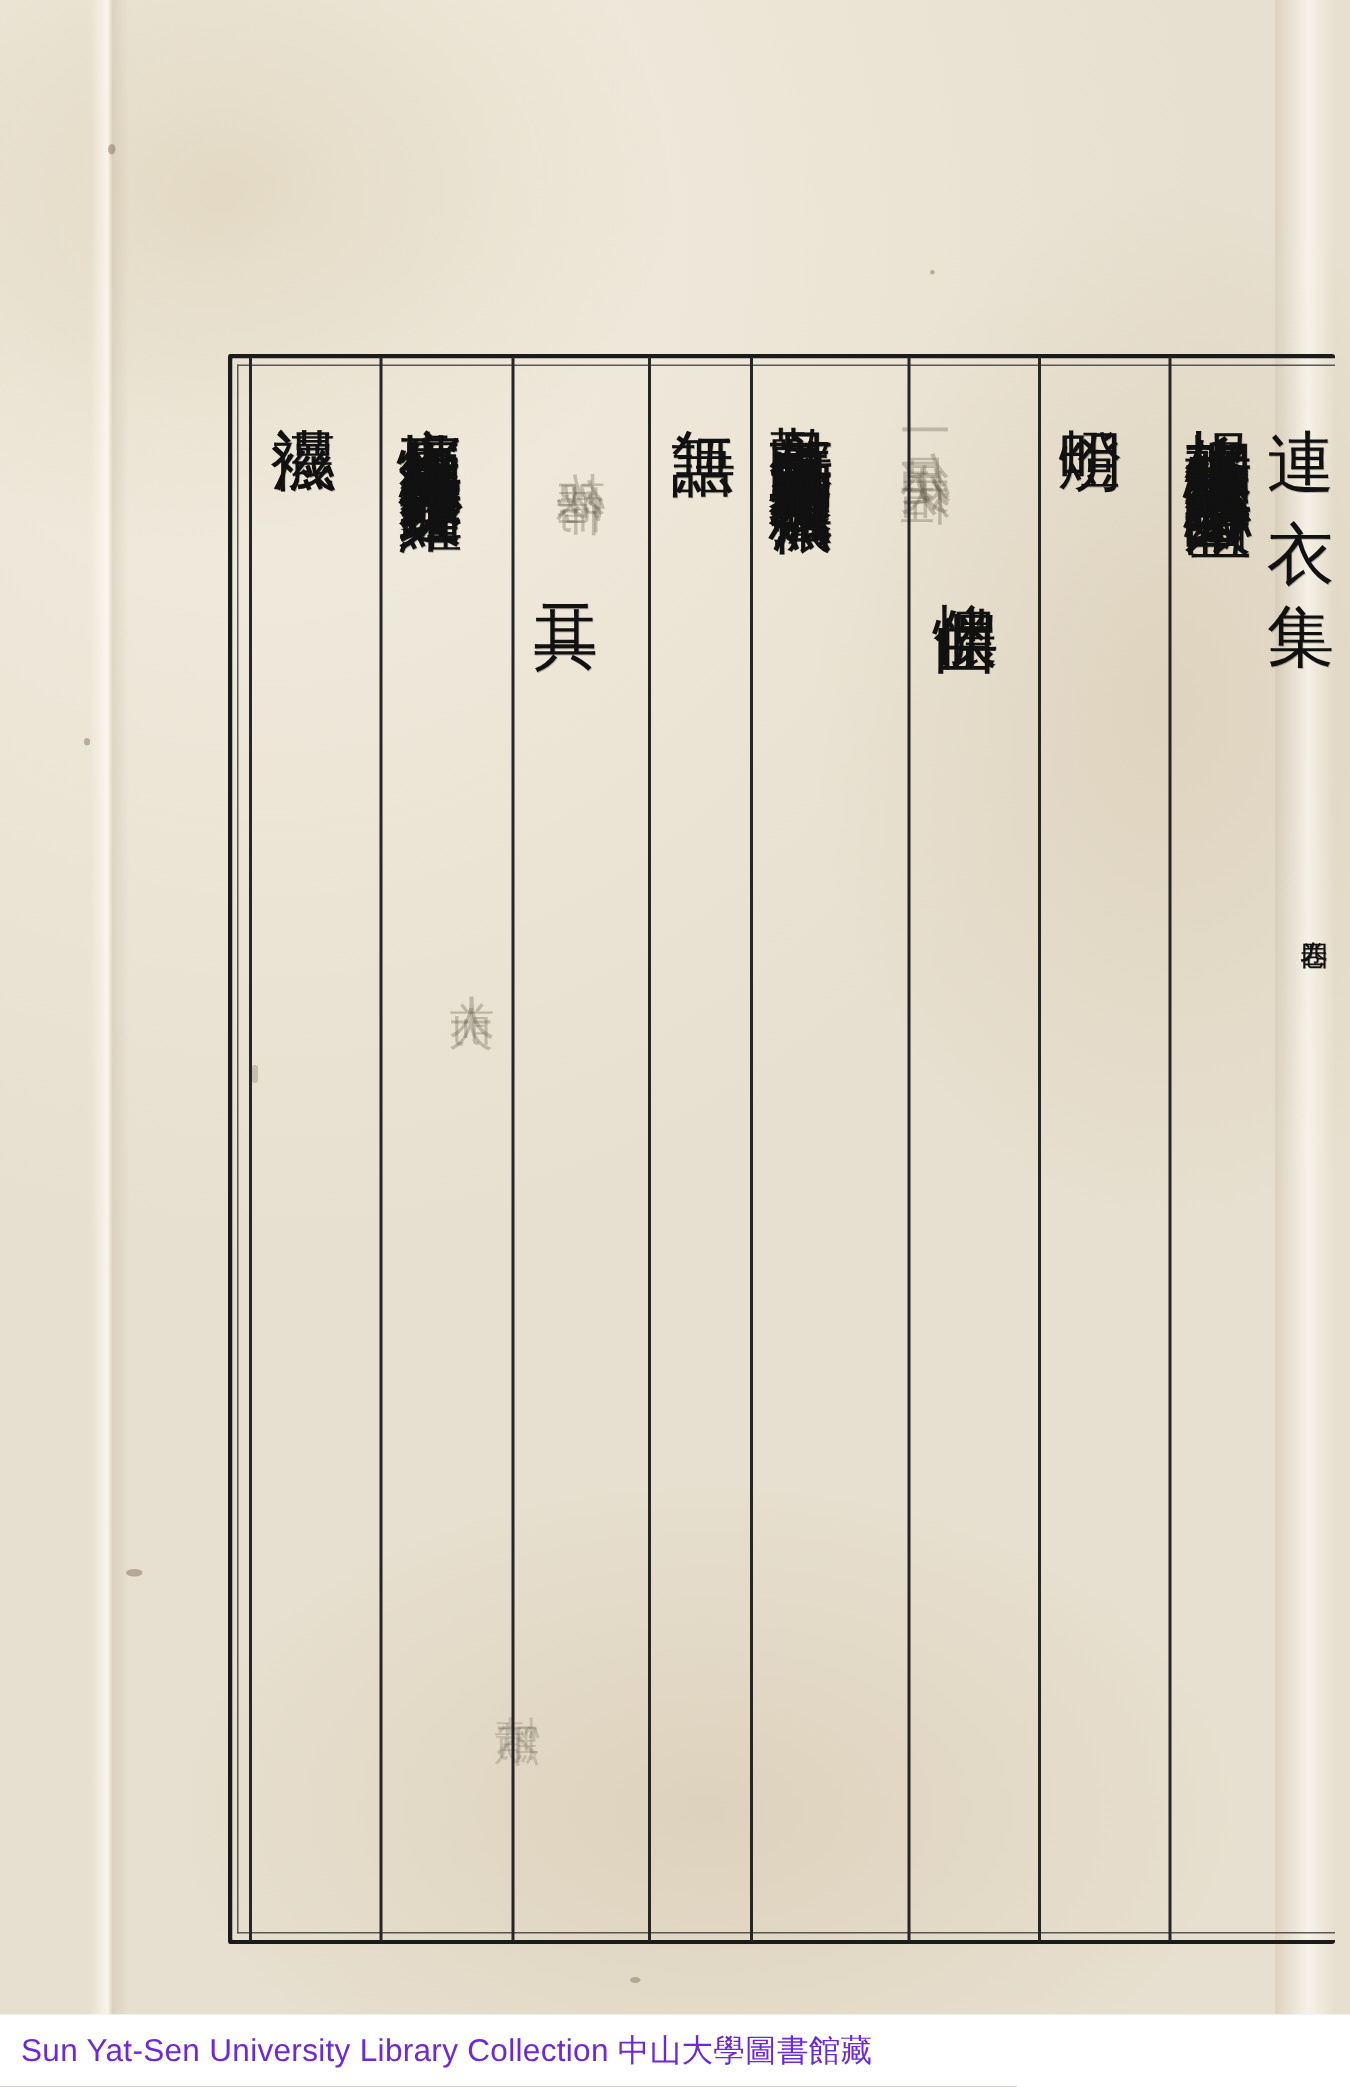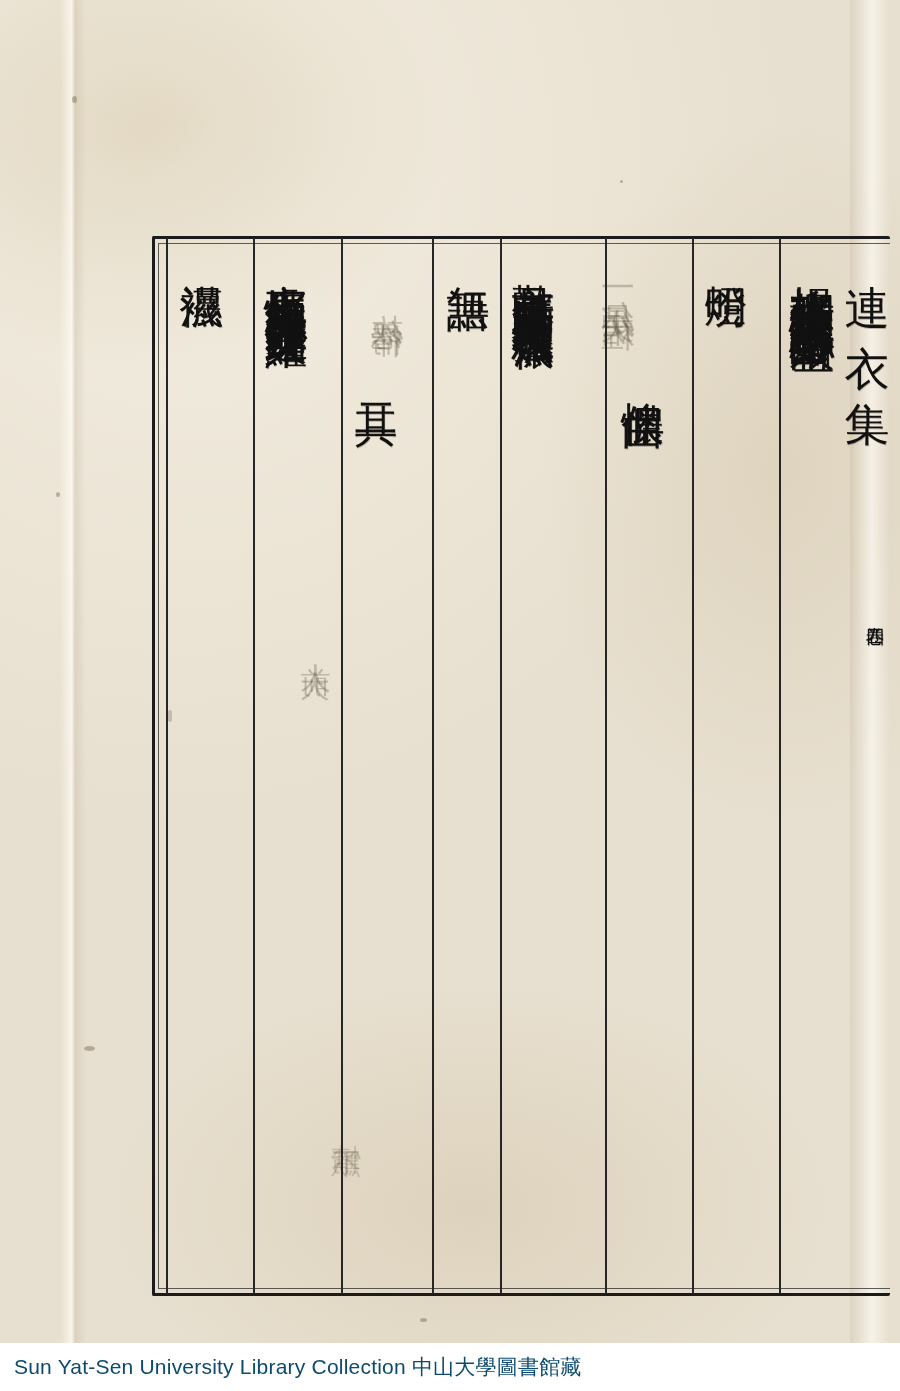--- a/index.html
+++ b/index.html
@@ -141,21 +141,21 @@
     position: absolute;
     left: 0; right: 0; bottom: 0;
     height: 48px;
     background: #ffffff;
     display: flex;
     align-items: center;
   }
   .footer-text {
     font-family: "Liberation Sans", sans-serif;
     font-size: 21px;
-    color: #0c4a6e;
+    color: #6d28d9;
     padding-left: 14px;
     letter-spacing: 0.01em;
     white-space: nowrap;
   }
   .footer-text .cjk { font-family: "DejaVu Sans", sans-serif; }
 </style>
 </head>
 <body>
 
 <div id="page">

